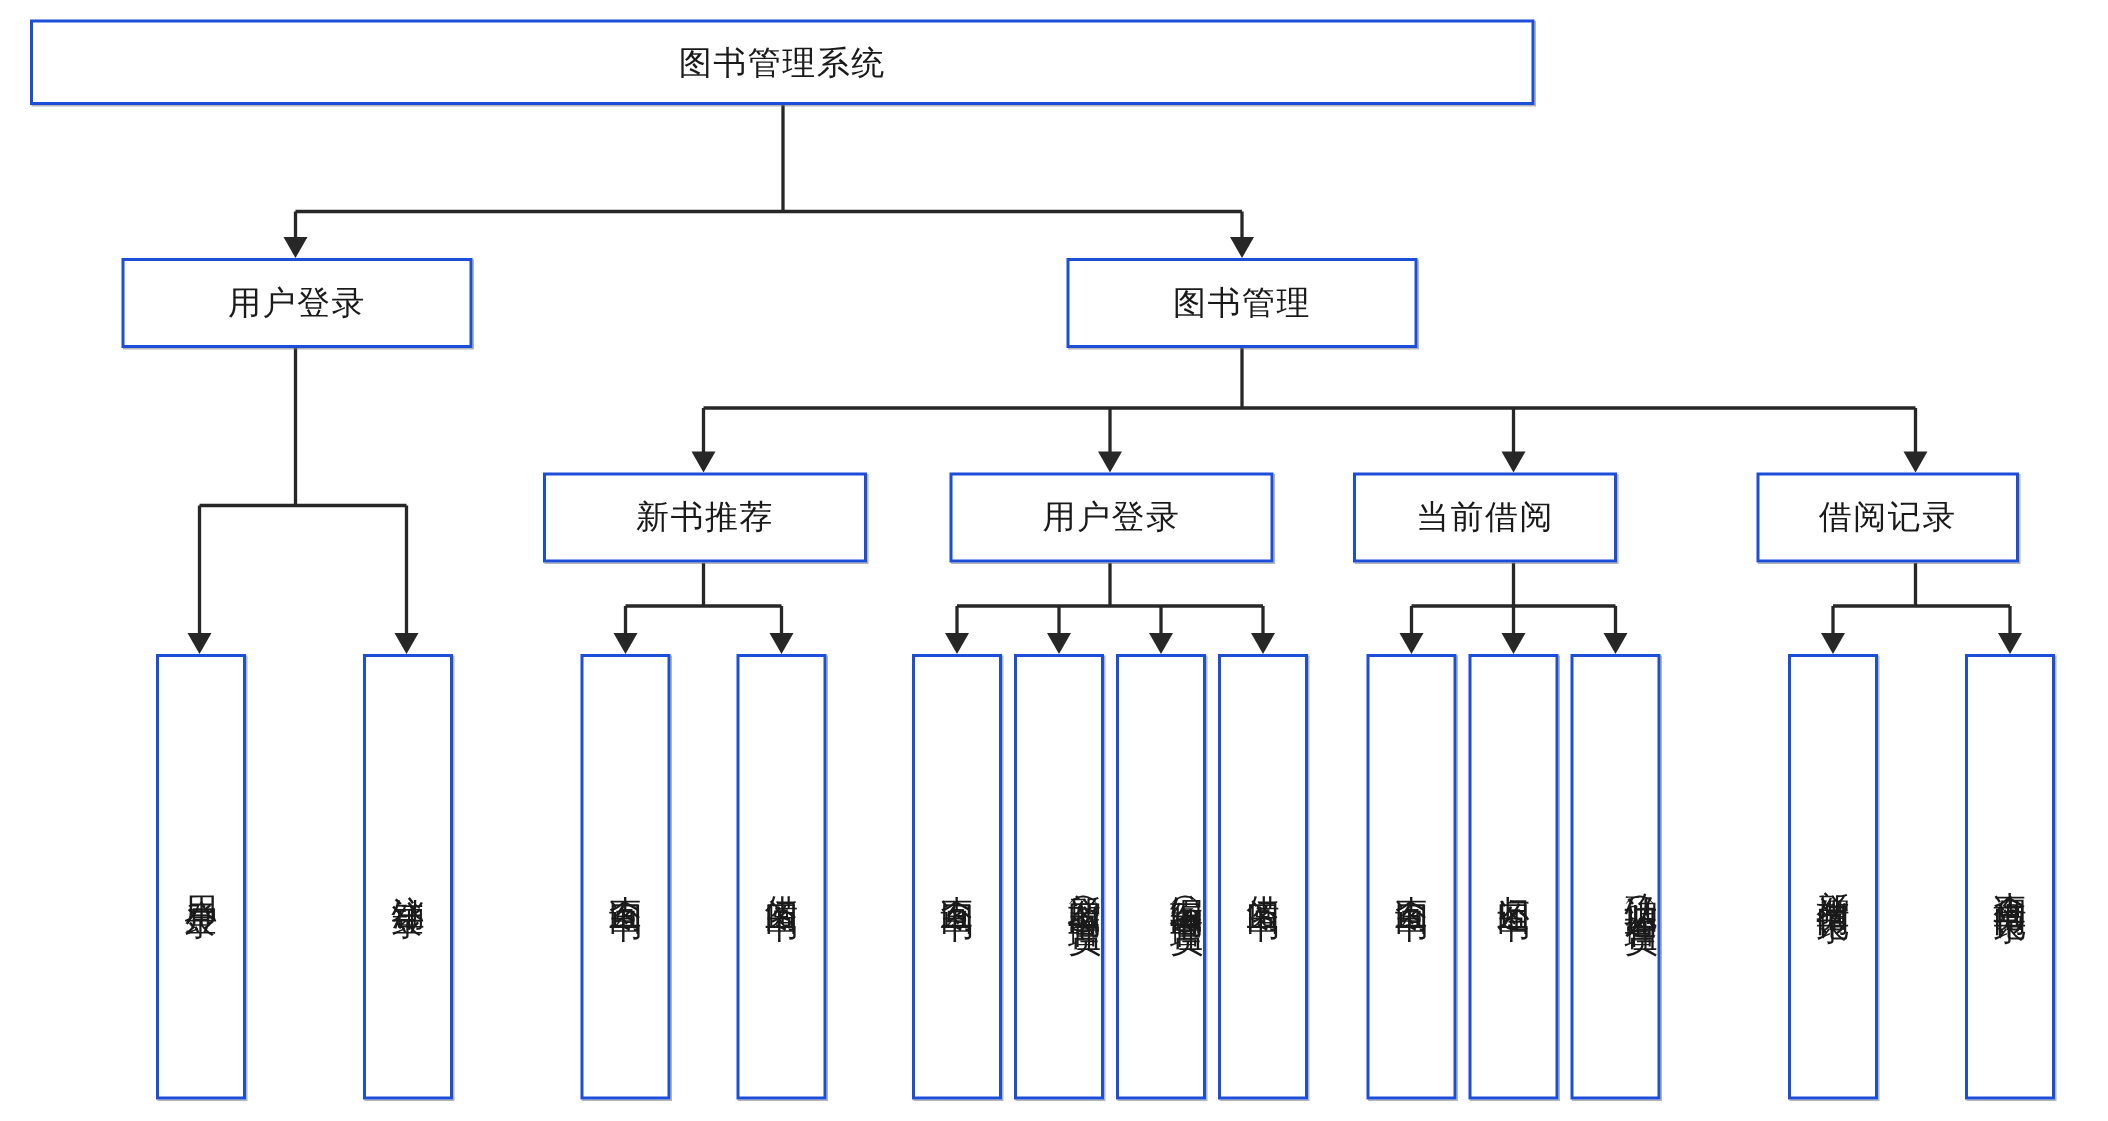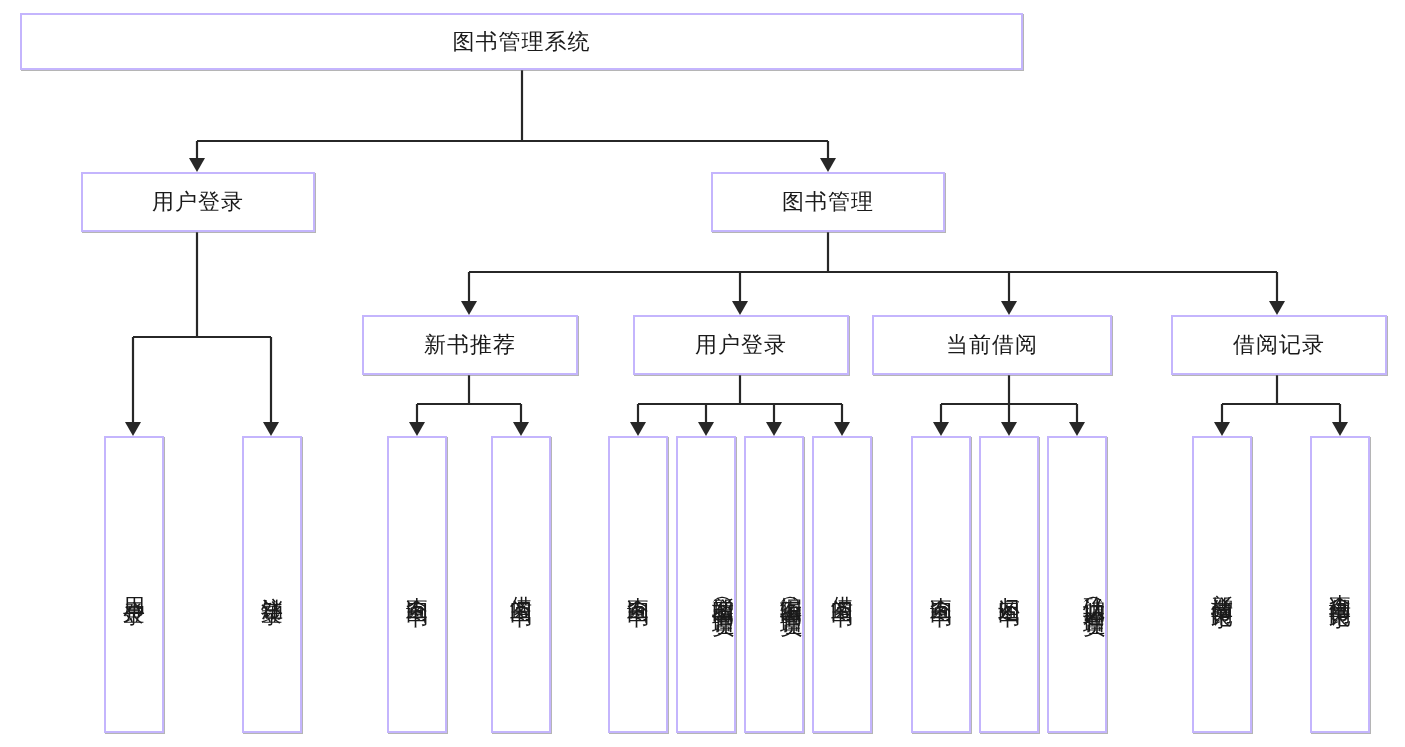--- a/index.html
+++ b/index.html
@@ -17,21 +17,21 @@
   #diagram-root {
     position: absolute;
     left: 0;
     top: 0;
     width: 1405px;
     height: 747px;
   }
   .node-box {
     position: absolute;
     box-sizing: border-box;
-    border: 2px solid #c4b5fd;
+    border: 2px solid #1d4ed8;
     background: #ffffff;
     box-shadow: 1px 1px 0 rgba(120,120,120,0.55);
   }
   .node-label-h {
     position: absolute;
     left: 0; top: 0;
     width: 100%; height: 100%;
     display: flex;
     align-items: center;
     justify-content: center;
@@ -170,24 +170,24 @@
   <div class="node-box" style="left:711px; top:172px; width:234px; height:60px;">
     <span class="node-label-h">图书管理</span>
   </div>
 
   <div class="node-box" style="left:362px; top:315px; width:216px; height:60px;">
     <span class="node-label-h">新书推荐</span>
   </div>
   <div class="node-box" style="left:633px; top:315px; width:216px; height:60px;">
     <span class="node-label-h">用户登录</span>
   </div>
-  <div class="node-box" style="left:872px; top:315px; width:240px; height:60px;text-align:right;">
+  <div class="node-box" style="left:902px; top:315px; width:176px; height:60px;text-align:right;">
     <span class="node-label-h">当前借阅</span>
   </div>
-  <div class="node-box" style="left:1171px; top:315px; width:216px; height:60px;">
+  <div class="node-box" style="left:1171px; top:315px; width:175px; height:60px;">
     <span class="node-label-h">借阅记录</span>
   </div>
 
   <div class="node-box" style="left:104px; top:436px; width:60px; height:297px;">
     <span class="node-label-v centered">用户登录</span>
   </div>
   <div class="node-box" style="left:242px; top:436px; width:60px; height:297px;">
     <span class="node-label-v centered">注销登录</span>
   </div>
 

